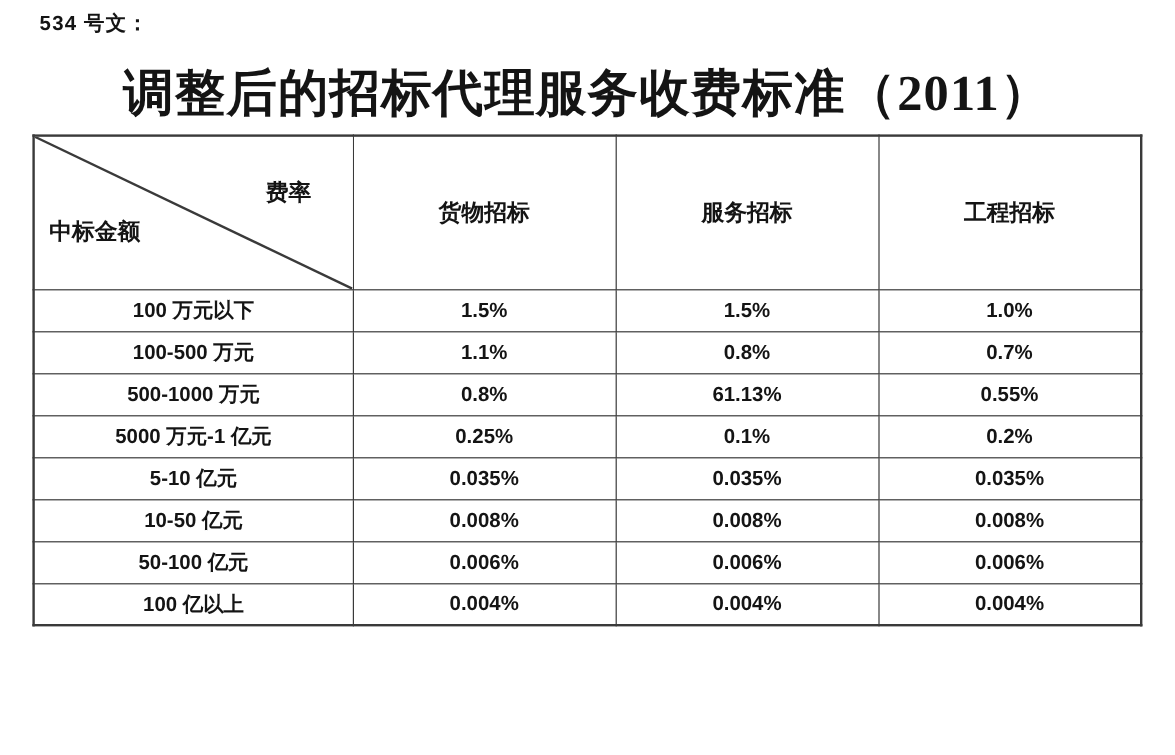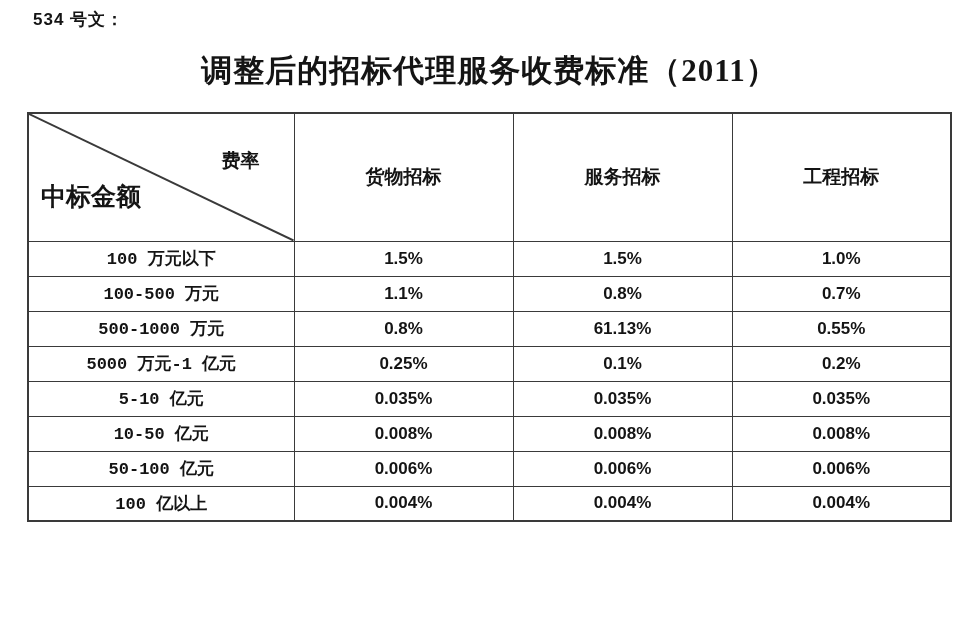--- a/index.html
+++ b/index.html
@@ -17,21 +17,21 @@
     font-size: 17px;
     font-weight: bold;
     font-family: "Liberation Sans", "DejaVu Sans", sans-serif;
     letter-spacing: 1px;
   }
   .title {
     position: absolute;
     left: 0; top: 50px;
     width: 100%;
     text-align: center;
-    font-size: 31px;
+    font-size: 42px;
     font-weight: bold;
     font-family: "Liberation Serif", "DejaVu Serif", serif;
     letter-spacing: 1px;
   }
   table.fee-table {
     position: absolute;
     left: 27px; top: 112px;
     width: 925px;
     border-collapse: collapse;
     table-layout: fixed;
@@ -59,30 +59,30 @@
     display: block;
   }
   .corner-top {
     position: absolute;
     top: 34px; right: 34px;
     font-size: 19px; font-weight: bold;
   }
   .corner-bottom {
     position: absolute;
     left: 12px; top: 66px;
-    font-size: 25px; font-weight: bold;
+    font-size: 19px; font-weight: bold;
   }
   .fee-table tbody tr { height: 35px; }
   .fee-table tbody td {
     font-size: 17px;
     font-weight: 600;
     font-family: "Liberation Sans", "DejaVu Sans", sans-serif;
   }
   .fee-table tbody td.row-label {
-    font-family: Liberation Mono, monospace;
+    font-family: Liberation Sans, sans-serif;
   }
 </style>
 </head>
 <body>
 
 <div class="doc-label">534 号文：</div>
 
 <h1 class="title">调整后的招标代理服务收费标准（2011）</h1>
 
 <table class="fee-table">

